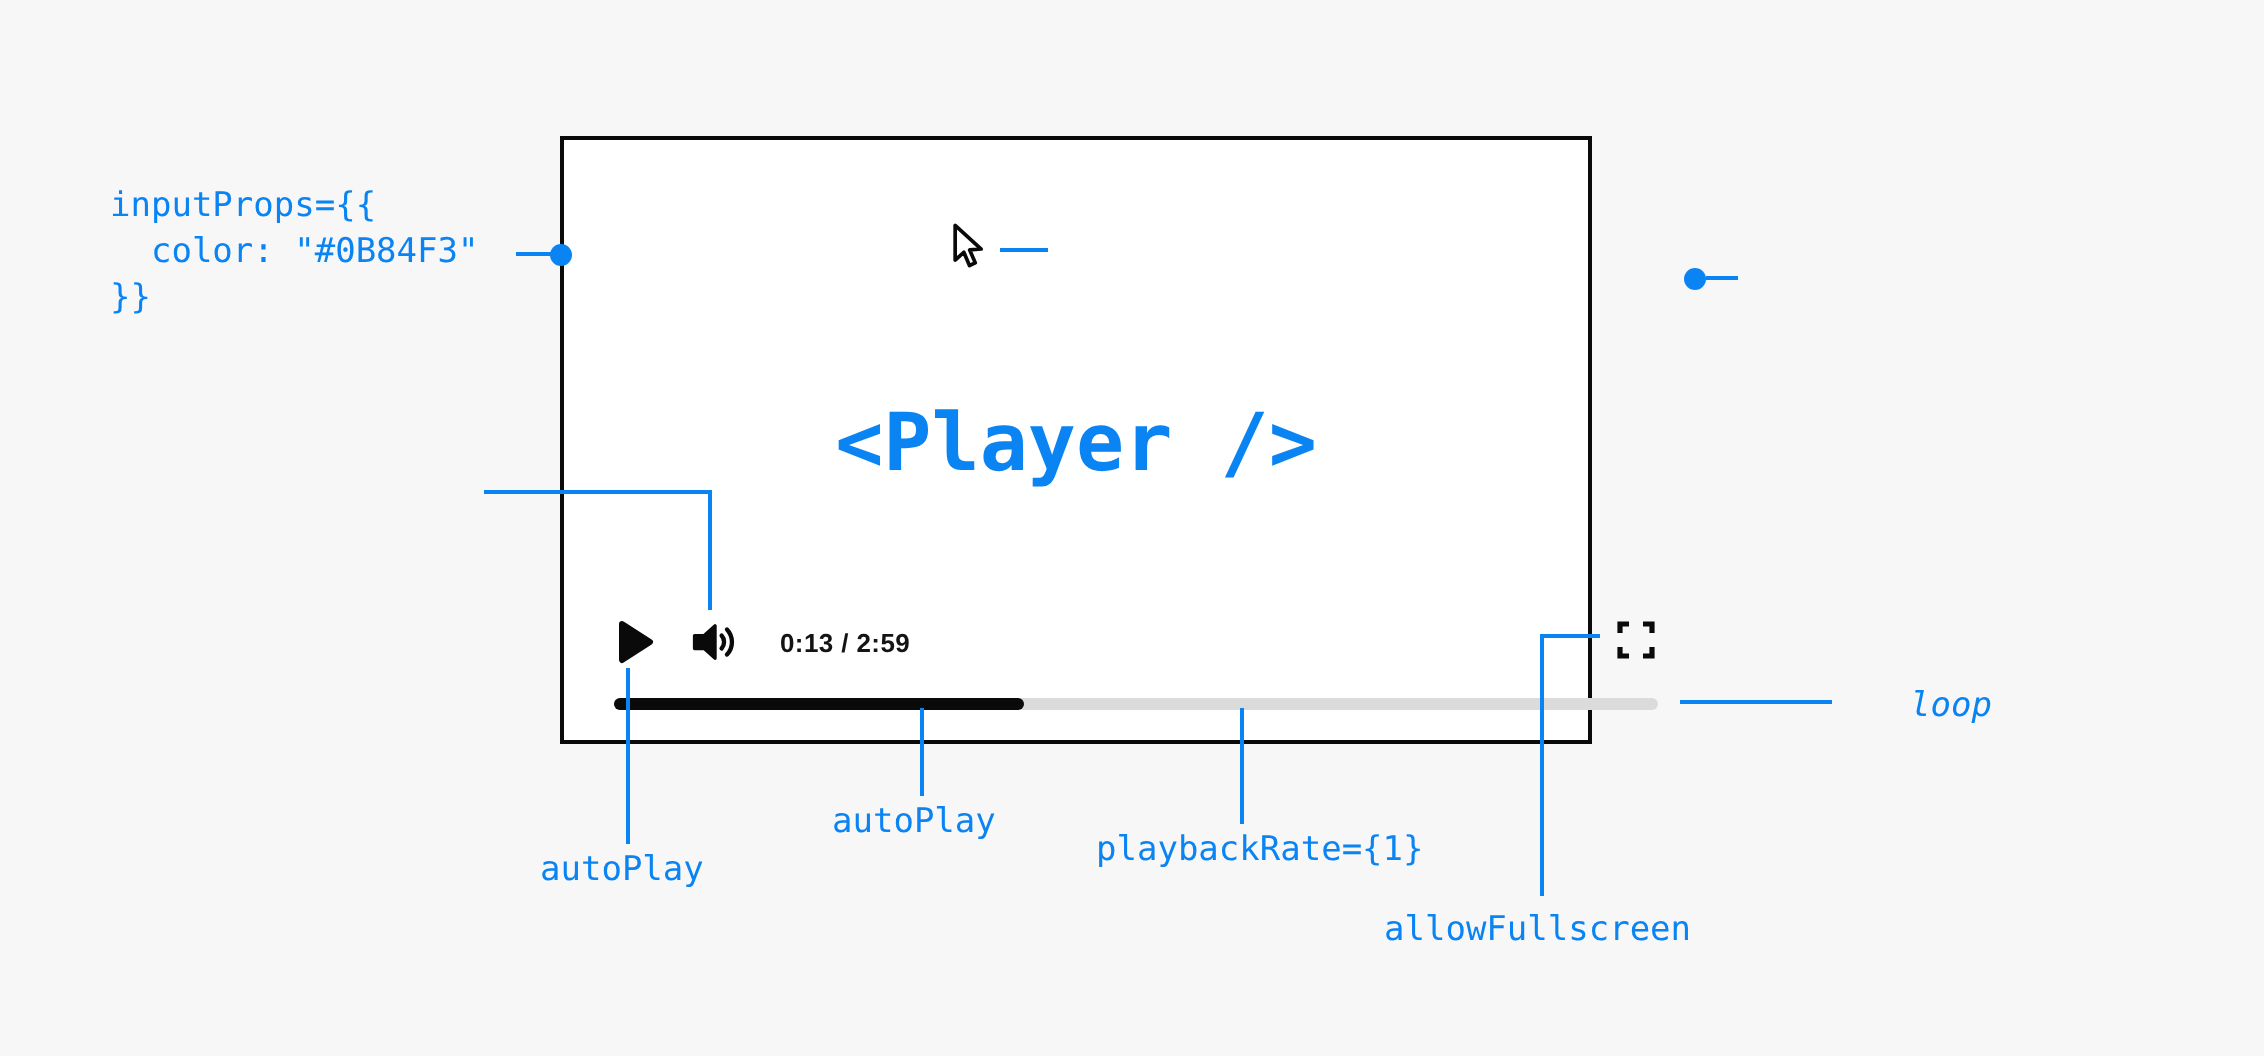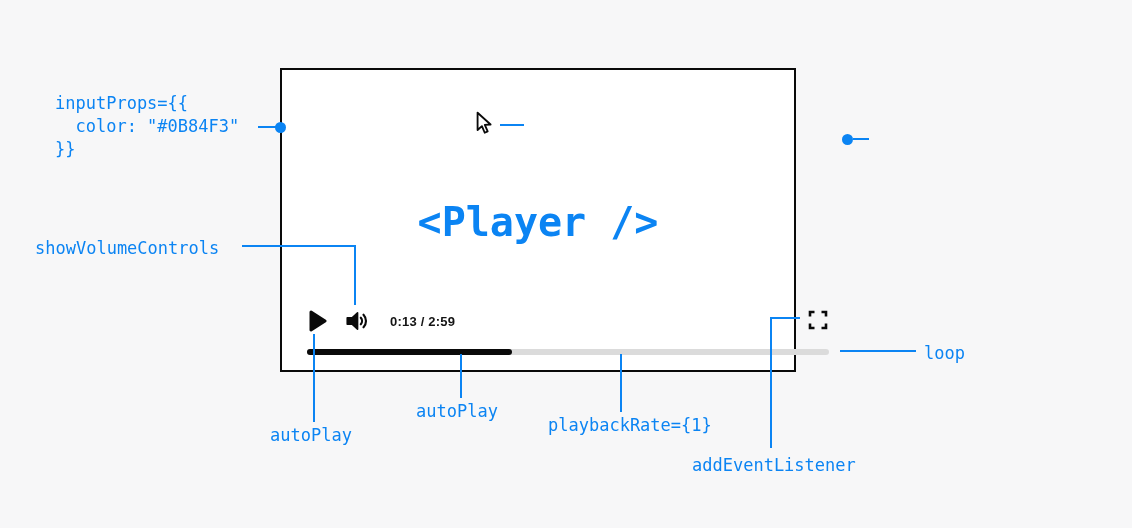--- a/index.html
+++ b/index.html
@@ -72,33 +72,32 @@
   color: "#0B84F3"
 }}</pre>
   <div class="line" style="left:258px; top:126px; width:18px; height:2px;"></div>
   <div class="dot" style="left:275px; top:122px;"></div>
 
   <div class="line" style="left:500px; top:124px; width:24px; height:2px;"></div>
 
   <div class="dot" style="left:842px; top:134px;"></div>
   <div class="line" style="left:853px; top:138px; width:16px; height:2px;"></div>
 
-  <div class="label" style="left:35px; top:237px;">showVolumeControls</div>
   <div class="line" style="left:242px; top:245px; width:114px; height:2px;"></div>
   <div class="line" style="left:354px; top:245px; width:2px; height:60px;"></div>
 
   <div class="line" style="left:313px; top:334px; width:2px; height:88px;"></div>
   <div class="label" style="left:270px; top:424px;text-align:right;">autoPlay</div>
 
   <div class="line" style="left:460px; top:354px; width:2px; height:44px;"></div>
   <div class="label" style="left:416px; top:400px;">autoPlay</div>
 
   <div class="line" style="left:620px; top:354px; width:2px; height:58px;"></div>
   <div class="label" style="left:548px; top:414px;">playbackRate={1}</div>
 
   <div class="line" style="left:770px; top:317px; width:30px; height:2px;"></div>
   <div class="line" style="left:770px; top:317px; width:2px; height:131px;"></div>
-  <div class="label" style="left:692px; top:454px;">addEventListener</div>
+  <div class="label" style="left:692px; top:454px;">allowFullscreen</div>
 
   <div class="line" style="left:840px; top:350px; width:76px; height:2px;"></div>
-  <div class="label" style="left:924px; top:342px;">loop</div>
+  <div class="label" style="left:955px; top:342px;font-style:italic;">loop</div>
 
 </div>
 
 </body></html>

